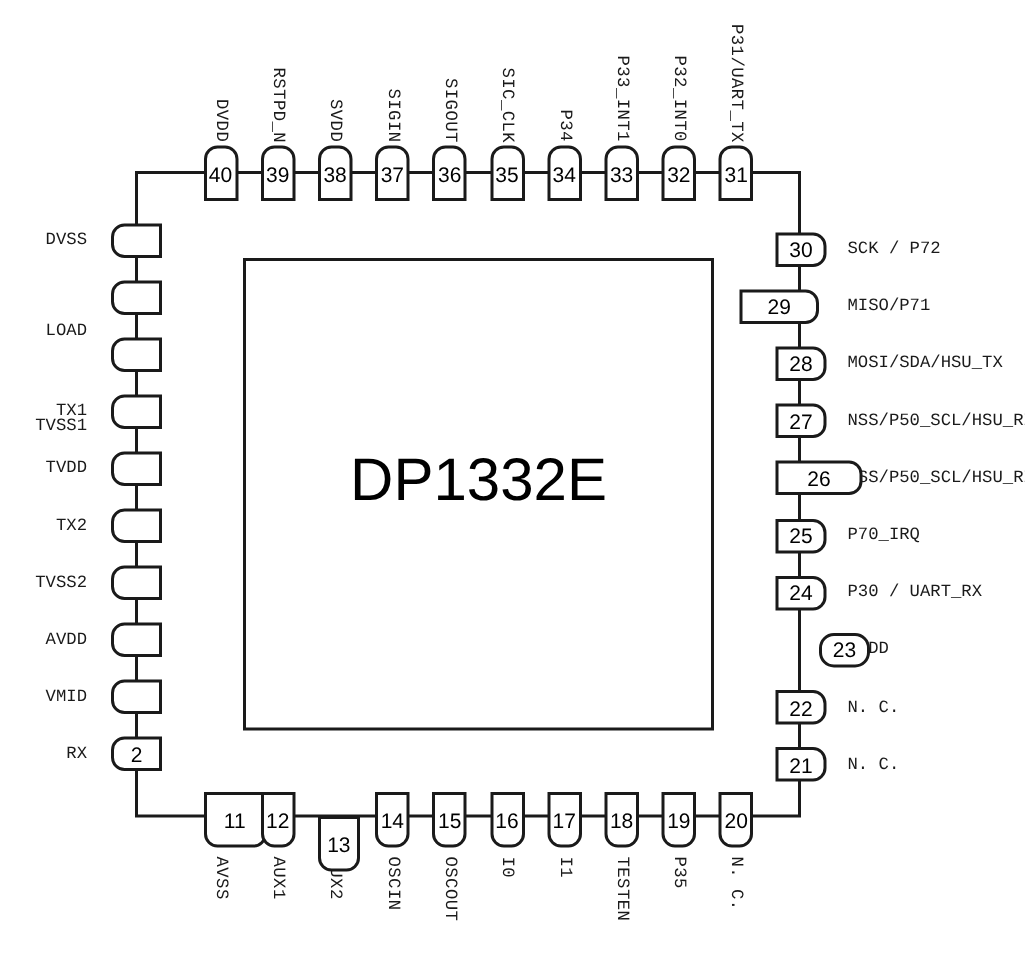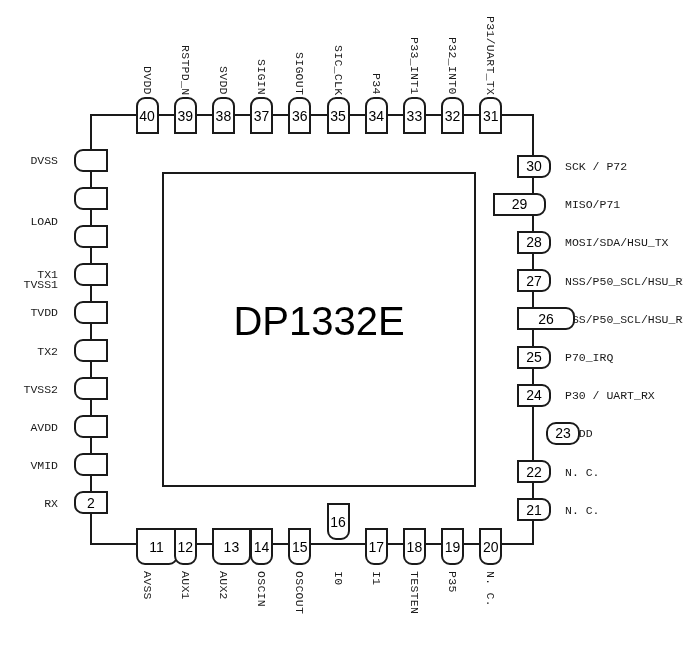--- a/index.html
+++ b/index.html
@@ -149,33 +149,33 @@
     </div>
     <span class="vlabel" style="left: 490.8px; bottom: 558px; transform: translateX(-50%);">P31/UART_TX</span>
     <div class="pin bottom" style="left: 135.5px; top: 528px; width: 42px; height: 37px;">
       <span class="pin-num">11</span>
     </div>
     <span class="vlabel" style="left: 147px; top: 571px; transform: translateX(-50%);">AVSS</span>
     <div class="pin bottom" style="left: 173.7px; top: 528px; width: 23px; height: 37px;">
       <span class="pin-num">12</span>
     </div>
     <span class="vlabel" style="left: 185.2px; top: 571px; transform: translateX(-50%);">AUX1</span>
-    <div class="pin bottom" style="left: 211.9px; top: 528px; width: 39px; height: 37px;">
+    <div class="pin bottom" style="left: 211.9px; top: 544px; width: 28px; height: 37px;">
       <span class="pin-num">13</span>
     </div>
     <span class="vlabel" style="left: 223.4px; top: 571px; transform: translateX(-50%);">AUX2</span>
     <div class="pin bottom" style="left: 250.1px; top: 528px; width: 23px; height: 37px;">
       <span class="pin-num">14</span>
     </div>
     <span class="vlabel" style="left: 261.6px; top: 571px; transform: translateX(-50%);">OSCIN</span>
     <div class="pin bottom" style="left: 288.3px; top: 528px; width: 23px; height: 37px;">
       <span class="pin-num">15</span>
     </div>
     <span class="vlabel" style="left: 299.8px; top: 571px; transform: translateX(-50%);">OSCOUT</span>
-    <div class="pin bottom" style="left: 326.5px; top: 503px; width: 23px; height: 37px;">
+    <div class="pin bottom" style="left: 326.5px; top: 528px; width: 23px; height: 37px;">
       <span class="pin-num">16</span>
     </div>
     <span class="vlabel" style="left: 338px; top: 571px; transform: translateX(-50%);">I0</span>
     <div class="pin bottom" style="left: 364.7px; top: 528px; width: 23px; height: 37px;">
       <span class="pin-num">17</span>
     </div>
     <span class="vlabel" style="left: 376.2px; top: 571px; transform: translateX(-50%);">I1</span>
     <div class="pin bottom" style="left: 402.9px; top: 528px; width: 23px; height: 37px;">
       <span class="pin-num">18</span>
     </div>

